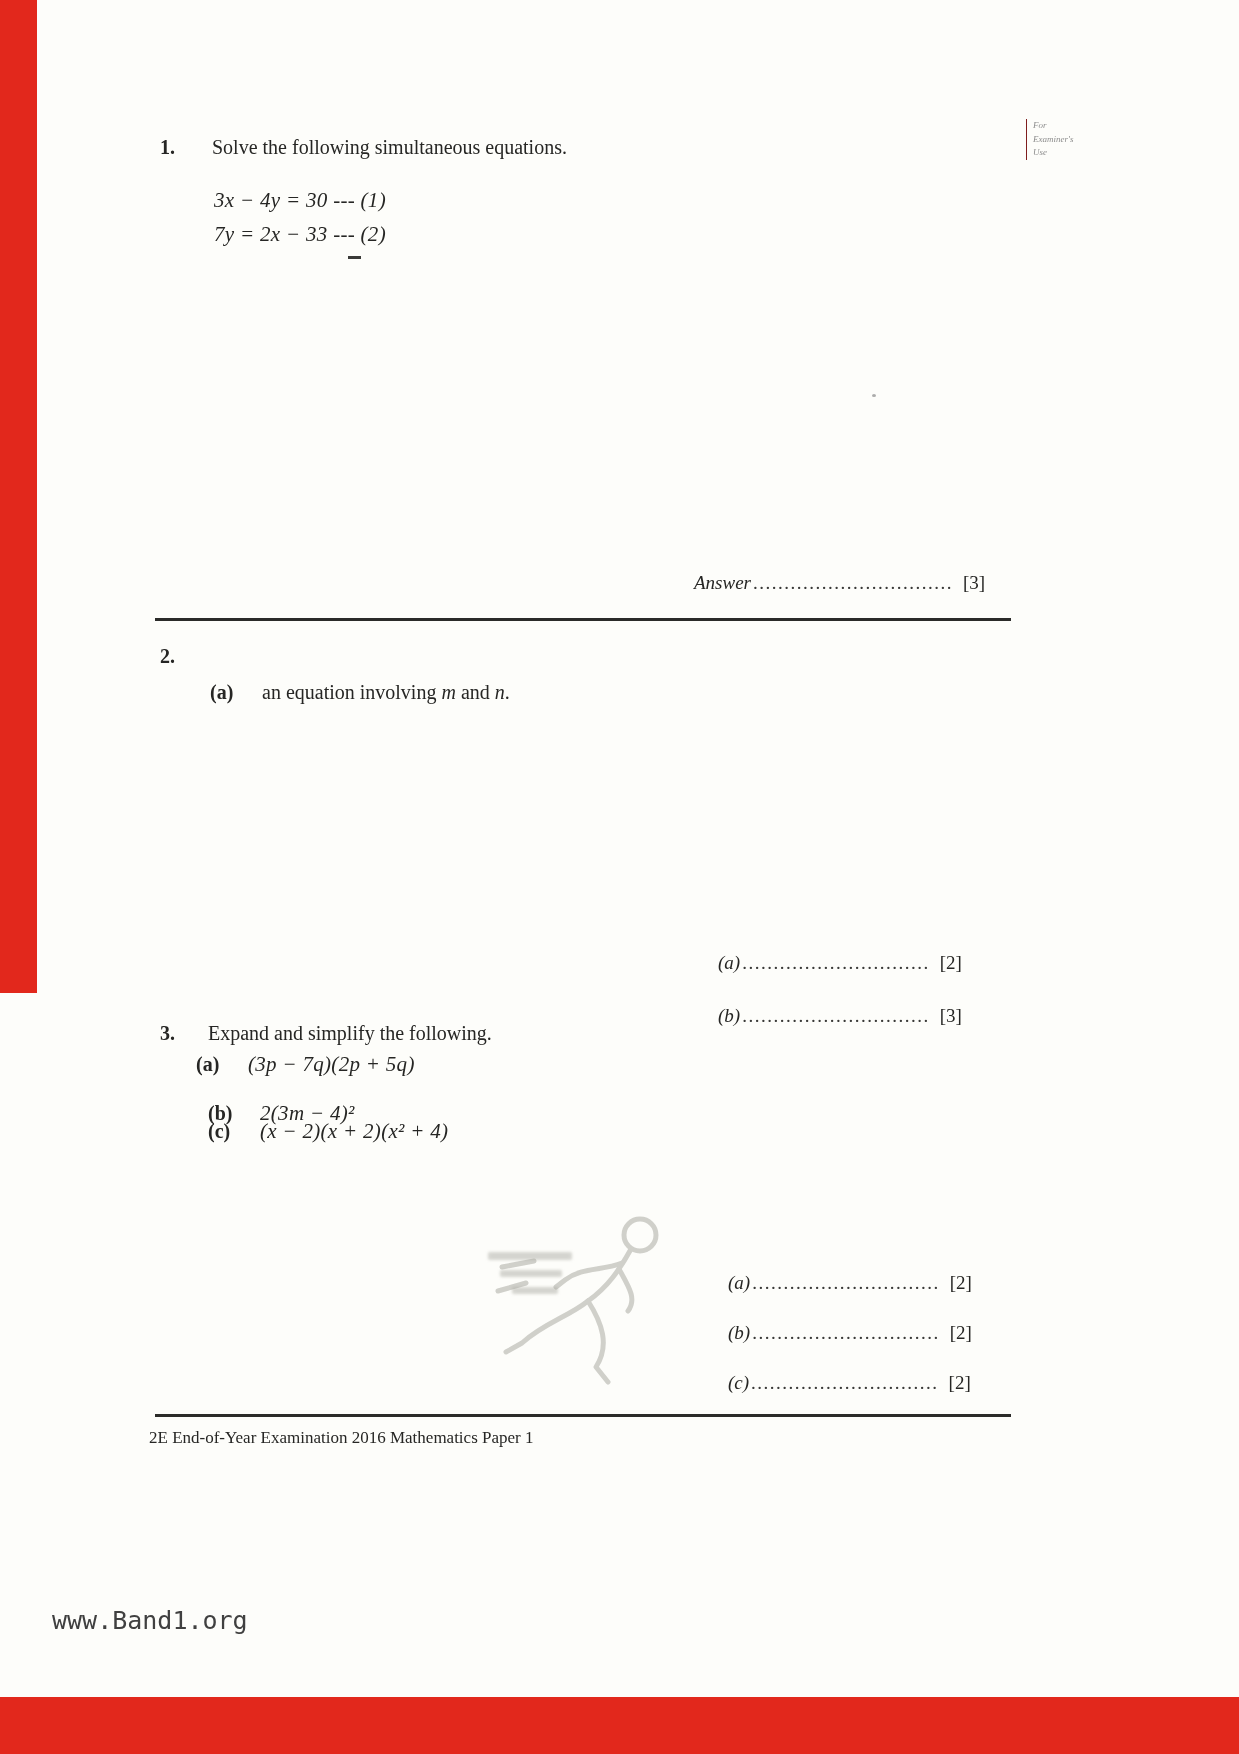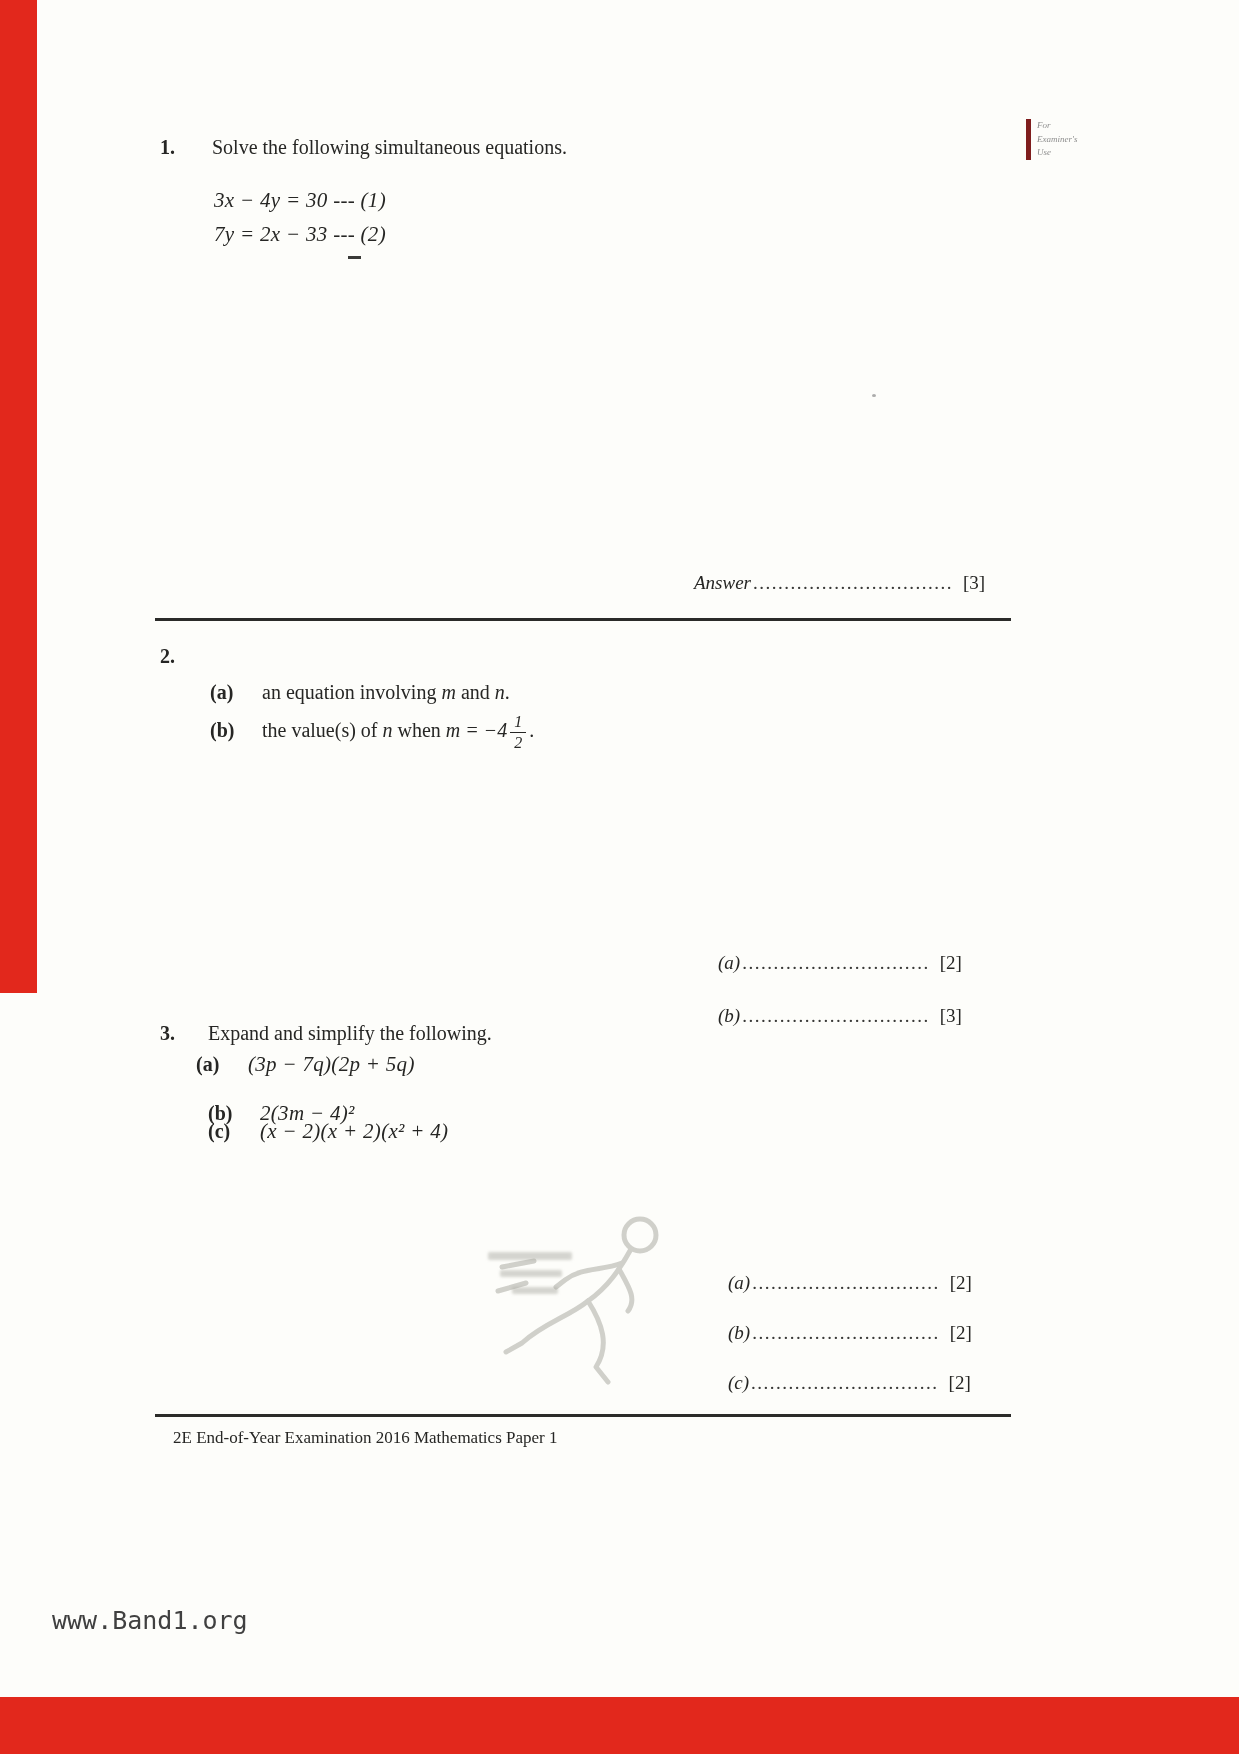--- a/index.html
+++ b/index.html
@@ -9,21 +9,21 @@
     background:#fdfdfa; overflow:hidden;
     font-family:"Liberation Serif", serif; color:#262624;
   }
   .abs { position:absolute; }
   .red-strip { background:var(--accent-red,#e2281c); }
   .red-left  { left:0; top:0; width:37px; height:993px; }
   .red-bottom{ left:0; top:1697px; width:1239px; height:57px; }
 
   .examiner-box {
     left:1026px; top:119px; width:70px;
-    border-left:5px solid #7f1d1d; padding-left:6px;
+    border-left:1px solid #7f1d1d; padding-left:6px;
     font-size:9px; font-style:italic; color:#8d8d8d; line-height:1.5;
   }
 
   .qnum   { font-weight:bold; font-size:20px; }
   .prompt { font-size:20px; }
   .equation { font-style:italic; font-size:21px; letter-spacing:0.3px; }
 
   .part-row { white-space:nowrap; font-size:20px; }
   .plabel { font-weight:bold; display:inline-block; width:52px; }
   .mi { font-style:italic; }
@@ -76,23 +76,20 @@
   </div>
 
   <div class="abs rule" style="left:155px; top:618px; width:856px;"></div>
 
   <div class="abs qnum" style="left:160px; top:645px;">2.</div>
 
   <div class="abs part-row" style="left:210px; top:681px;">
     <span class="plabel">(a)</span><span>an equation involving </span><span class="mi">m</span><span> and </span><span class="mi">n</span><span>.</span>
   </div>
 
-  <div class="abs part-row" style="left:210px; top:714px;">
-    <span class="plabel">(b)</span><span>the value(s) of </span><span class="mi">n</span><span> when </span><span class="mi">m = −4</span><span class="frac"><span class="num">1</span><span class="den">2</span></span><span>.</span>
-  </div>
 
   <div class="abs answer-row" style="left:718px; top:952px;">
     <span class="lbl">(a)</span><span class="dots">..............................</span><span class="marks">[2]</span>
   </div>
   <div class="abs answer-row" style="left:718px; top:1005px;">
     <span class="lbl">(b)</span><span class="dots">..............................</span><span class="marks">[3]</span>
   </div>
 
   <div class="abs qnum" style="left:160px; top:1022px;">3.</div>
   <div class="abs prompt" style="left:208px; top:1022px;">Expand and simplify the following.</div>
@@ -128,17 +125,17 @@
     <span class="lbl">(a)</span><span class="dots">..............................</span><span class="marks">[2]</span>
   </div>
   <div class="abs answer-row" style="left:728px; top:1322px;">
     <span class="lbl">(b)</span><span class="dots">..............................</span><span class="marks">[2]</span>
   </div>
   <div class="abs answer-row" style="left:728px; top:1372px;">
     <span class="lbl">(c)</span><span class="dots">..............................</span><span class="marks">[2]</span>
   </div>
 
   <div class="abs rule" style="left:155px; top:1414px; width:856px;"></div>
-  <div class="abs footer-text" style="left:173px; top:1428px;">2E End-of-Year Examination 2016 Mathematics Paper 1</div>
+  <div class="abs footer-text" style="left:149px; top:1428px;">2E End-of-Year Examination 2016 Mathematics Paper 1</div>
 
   <div class="abs band1" style="left:52px; top:1606px;">www.Band1.org</div>
 
 </div>
 
 </body></html>

